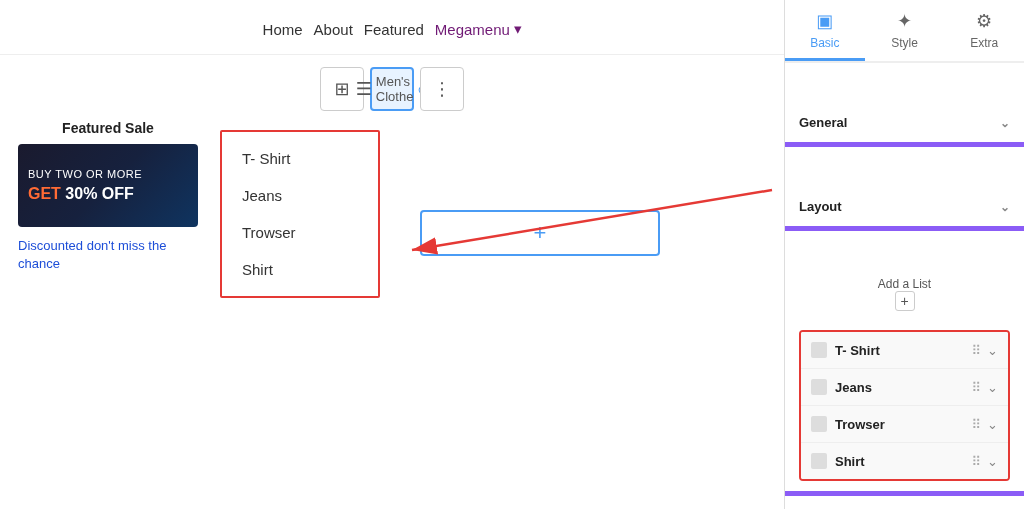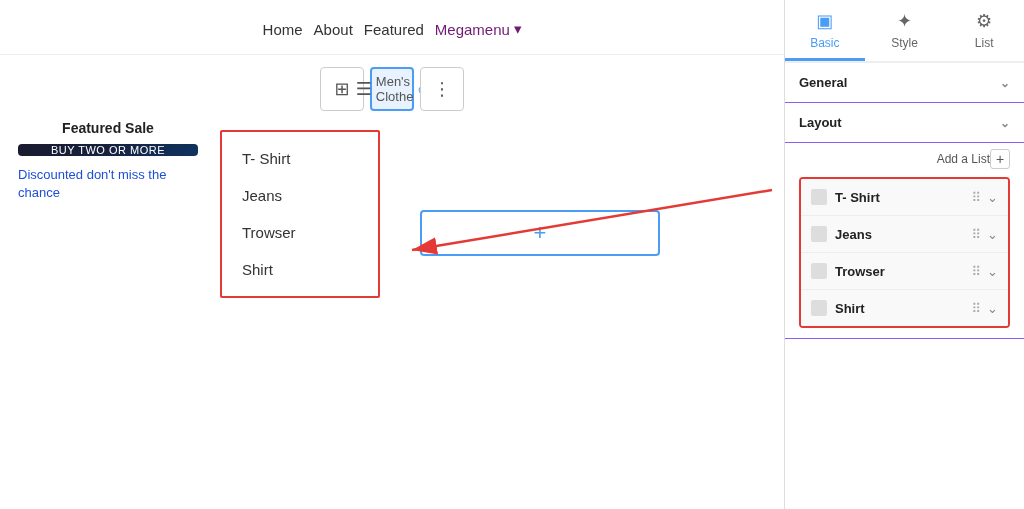--- a/index.html
+++ b/index.html
@@ -109,22 +109,21 @@
     .featured-sale-title {
       font-size: 14px;
       font-weight: 700;
       text-align: center;
       margin-bottom: 8px;
       color: #222;
     }
     .featured-sale-banner {
       background: linear-gradient(135deg, #1a1a2e 0%, #16213e 50%, #0f3460 100%);
       border-radius: 4px;
-      padding: 0 10px;
-      text-align: center;
+      padding: 24px 10px;
       margin-bottom: 10px;
     }
     .sale-line1 {
       color: #fff;
       font-size: 11px;
       margin-bottom: 4px;
       text-transform: uppercase;
       letter-spacing: 0.5px;
     }
     .sale-line2 {
@@ -170,21 +169,22 @@
     .panel-tab.active {
       color: #4a9cf5;
       border-bottom-color: #4a9cf5;
     }
     .panel-tab-icon {
       font-size: 18px;
     }
 
     
     .panel-section {
-      border-bottom: 1px solid #8b5cf6;
+      border-bottom: 5px solid #8b5cf6;
+      margin-top: 40px;
     }
     .panel-section-header {
       display: flex;
       align-items: center;
       justify-content: space-between;
       padding: 12px 14px;
       cursor: pointer;
       font-size: 13px;
       font-weight: 600;
       color: #222;
@@ -194,24 +194,25 @@
       color: #888;
     }
 
     
     .add-list-section {
       padding: 0 14px 10px;
     }
     .add-list-header {
       display: flex;
       align-items: center;
-      justify-content: flex-end;
-      padding: 6px 0 8px;
+      justify-content: flex-start;
+      padding: 6px 0 19px;
       font-size: 12px;
       color: #555;
+      flex-direction: column;
     }
     .add-list-plus {
       width: 20px;
       height: 20px;
       border: 1px solid #ccc;
       border-radius: 3px;
       display: flex;
       align-items: center;
       justify-content: center;
       font-size: 14px;
@@ -311,20 +312,23 @@
   </div>
 
   <div class="add-widget-btn">
     <span>+</span>
   </div>
 
   <div class="featured-sale">
     <div class="featured-sale-title">Featured Sale</div>
     <div class="featured-sale-banner">
       <div class="sale-line1">BUY TWO OR MORE</div>
+      <div class="sale-line2">
+        <span style="color:#ff6b35;">GET </span><span style="color:#fff;">30% OFF</span>
+      </div>
     </div>
     <div class="featured-sale-desc">Discounted don't miss the chance</div>
   </div>
 
   <svg class="red-arrow" width="400" height="120" viewBox="0 0 400 120">
     <defs>
       <marker id="arrowhead" markerWidth="10" markerHeight="7" refX="10" refY="3.5" orient="auto">
         <polygon points="0 0, 10 3.5, 0 7" fill="#e53935"></polygon>
       </marker>
     </defs>
@@ -338,21 +342,21 @@
     <div class="panel-tab active">
       <span class="panel-tab-icon">▣</span>
       <span>Basic</span>
     </div>
     <div class="panel-tab">
       <span class="panel-tab-icon">✦</span>
       <span>Style</span>
     </div>
     <div class="panel-tab">
       <span class="panel-tab-icon">⚙</span>
-      <span>List</span>
+      <span>Extra</span>
     </div>
   </div>
 
   <div class="panel-section">
     <div class="panel-section-header">
       <span>General</span>
       <span class="chevron">⌄</span>
     </div>
   </div>
 

